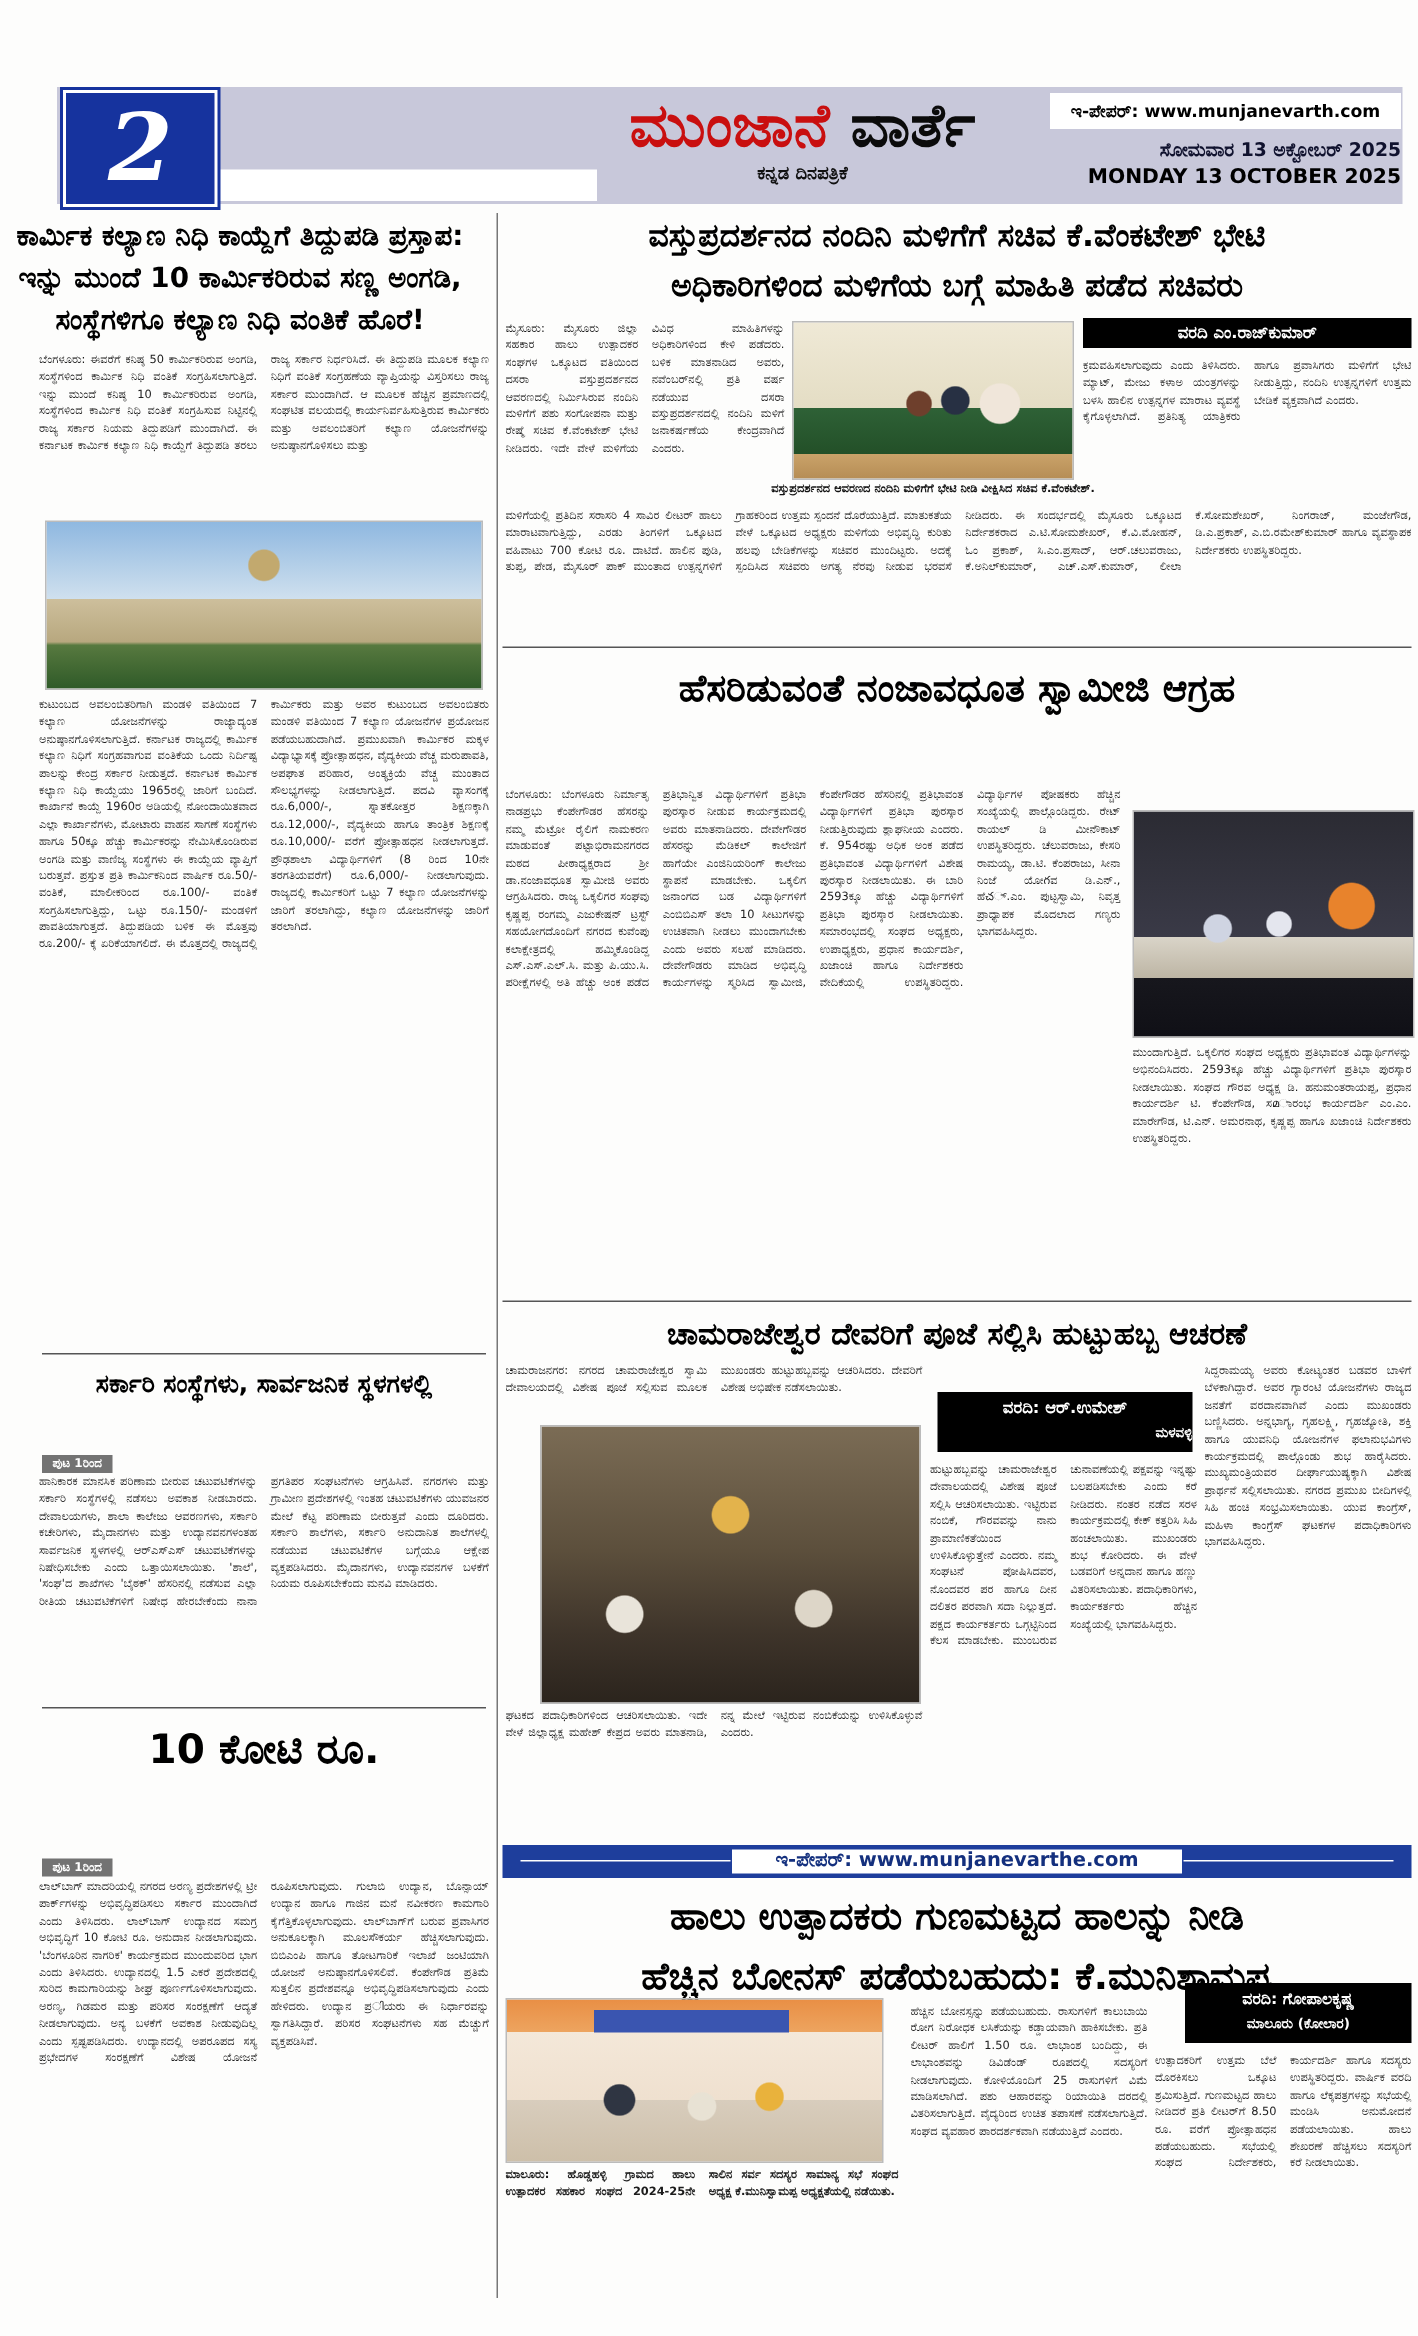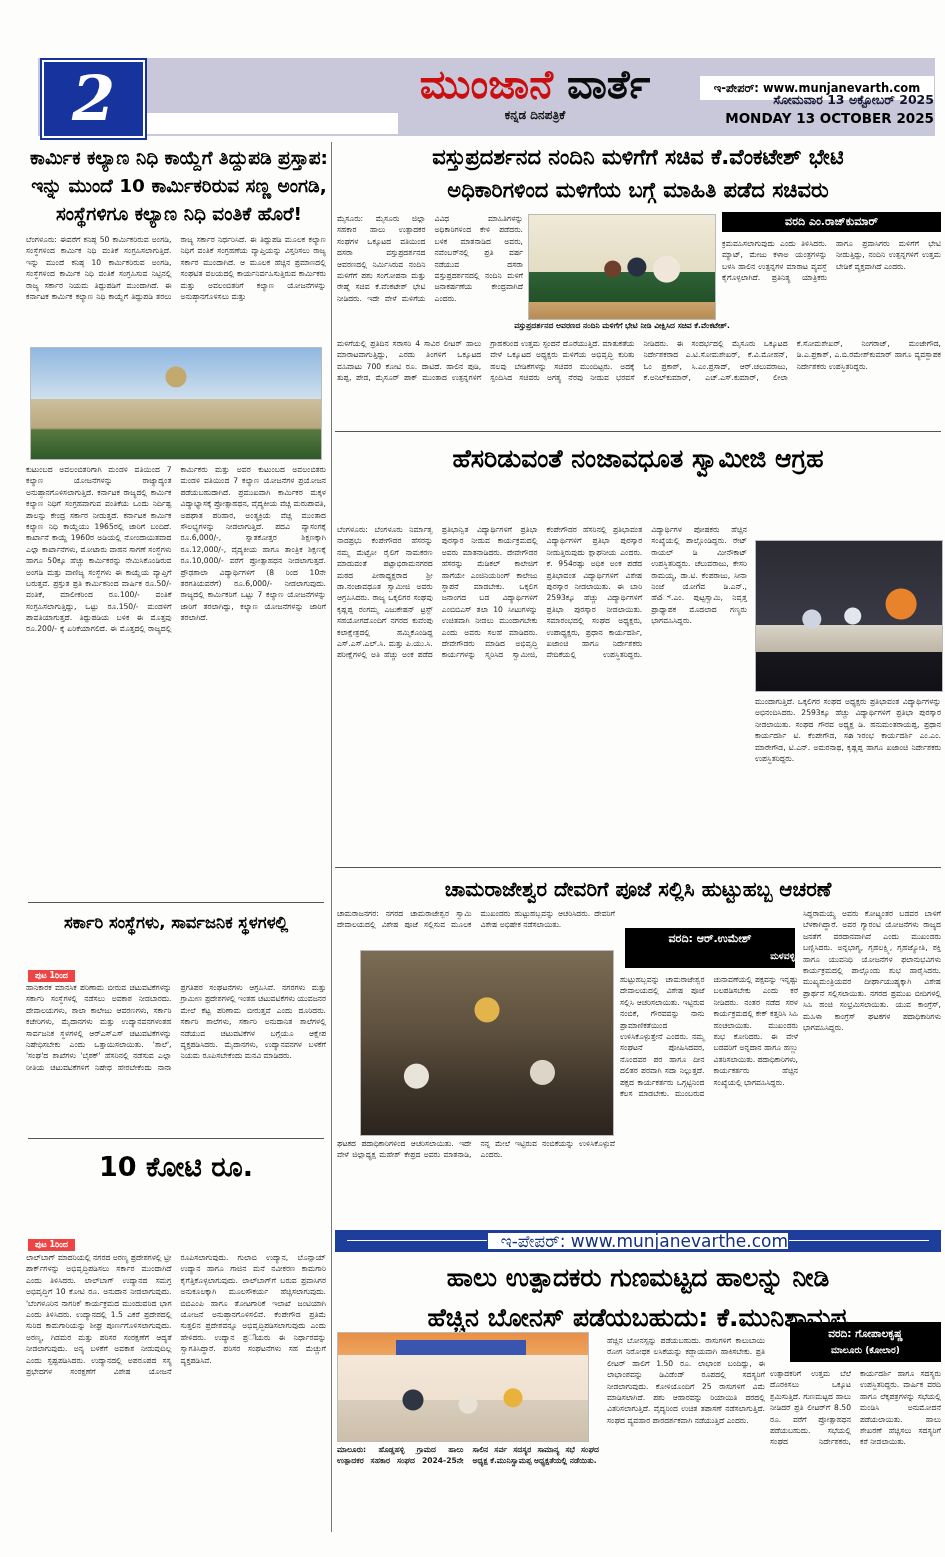--- a/index.html
+++ b/index.html
@@ -10,40 +10,40 @@
     -webkit-font-smoothing:antialiased;
   }
   .abs{position:absolute;}
   .kn{font-size:7.6px;line-height:1.5;text-align:justify;color:#1c1c1c;overflow:hidden;}
   .cols2{column-count:2;column-gap:9px;}
   .cols4{column-count:4;column-gap:9px;}
   .hl{font-weight:bold;color:#000;text-align:center;letter-spacing:0;}
   .rule{background:#555;height:1px;}
   .vrule{background:#777;width:1px;}
   .byline{background:#000;color:#fff;text-align:center;font-weight:bold;overflow:hidden;}
-  .tag{background:#ef4444;color:#fff;font-size:8px;font-weight:bold;padding:1px 7px;display:inline-block;}
+  .tag{background:#737373;color:#fff;font-size:8px;font-weight:bold;padding:1px 7px;display:inline-block;}
   .caption{font-size:7.6px;font-weight:bold;color:#111;overflow:hidden;}
   .photo{overflow:hidden;border:1px solid #bbb;}
 
   
   .strip{background:#c8c8da;}
   .pgbox{background:#16339e;border:2px solid #fff;box-shadow:0 0 0 2px #16339e;}
   .pgnum{color:#fff;font-family:"DejaVu Serif","Liberation Serif",serif;font-style:italic;font-weight:bold;font-size:62px;line-height:74px;text-align:center;}
   .mast-red{color:#c90f0f;}
   .mast-blk{color:#0b0b0b;margin-top:44px;}
   .mastline{font-weight:bold;font-size:40px;line-height:44px;text-align:center;white-space:nowrap;}
   .tagline{font-weight:bold;font-size:12px;text-align:center;color:#111;margin-top:2px;}
   .epaperbox{background:#fff;text-align:center;font-size:11.5px;font-weight:bold;color:#000;line-height:24px;white-space:nowrap;overflow:hidden;}
   .datekn{font-weight:bold;font-size:12.5px;color:#10122e;text-align:right;}
   .dateen{font-weight:bold;font-size:13.5px;color:#000;text-align:right;}
 
   
   .band{background:#1e3e9c;}
   .bandline{background:#fff;height:1px;}
-  .bandbox{background:#fff;color:#14307e;font-weight:normal;font-size:17px;text-align:right;line-height:16px;white-space:nowrap;overflow:hidden;}
+  .bandbox{background:#fff;color:#14307e;font-weight:bold;font-size:13px;text-align:center;line-height:16px;white-space:nowrap;overflow:hidden;}
 
   
   .ph-vs{background-image:
     radial-gradient(circle at 50% 26%, #c2a96e 0 10px, rgba(0,0,0,0) 11px),
     linear-gradient(180deg,#8fb8e0 0%,#cfe0ee 46%,#cdbf9c 46%,#b8a87f 72%,#57793f 74%,#2f5a28 100%);}
   .ph-stall{background-image:
     radial-gradient(circle at 74% 52%, #f0e6da 0 13px, rgba(0,0,0,0) 14px),
     radial-gradient(circle at 58% 50%, #273043 0 9px, rgba(0,0,0,0) 10px),
     radial-gradient(circle at 45% 52%, #6e3f2c 0 8px, rgba(0,0,0,0) 9px),
     linear-gradient(180deg,#efe9d6 0%,#e4ddc4 55%,#2e6136 55%,#235028 84%,#caa36a 84%,#b68d55 100%);}
@@ -72,27 +72,27 @@
 <div class="abs strip" style="left:38px;top:58px;width:897px;height:78px;">
   <div class="abs" style="left:105px;top:55px;width:255px;height:21px;background:#fff;"></div>
 </div>
 <div class="abs pgbox" style="left:42px;top:60px;width:99px;height:74px;">
   <div class="pgnum">2</div>
 </div>
 <div class="abs" style="left:370px;top:62px;width:330px;">
   <div class="mastline"><span class="mast-red">ಮುಂಜಾನೆ</span><span class="mast-blk"> ವಾರ್ತೆ</span></div>
   <div class="tagline">ಕನ್ನಡ ದಿನಪತ್ರಿಕೆ</div>
 </div>
-<div class="abs epaperbox" style="left:700px;top:76px;width:234px;height:24px;">ಇ-ಪೇಪರ್: www.munjanevarth.com</div>
+<div class="abs epaperbox" style="left:700px;top:62px;width:234px;height:24px;">ಇ-ಪೇಪರ್: www.munjanevarth.com</div>
 <div class="abs datekn" style="left:700px;top:92px;width:234px;">ಸೋಮವಾರ 13 ಅಕ್ಟೋಬರ್ 2025</div>
 <div class="abs dateen" style="left:700px;top:110px;width:234px;">MONDAY 13 OCTOBER 2025</div>
 
 <div class="abs vrule" style="left:331px;top:142px;height:1390px;"></div>
 
-<div class="abs hl" style="left:27px;top:144px;width:304px;font-size:18.5px;line-height:28px;">
+<div class="abs hl" style="left:8px;top:144px;width:304px;font-size:18.5px;line-height:28px;">
   <div>ಕಾರ್ಮಿಕ ಕಲ್ಯಾಣ ನಿಧಿ ಕಾಯ್ದೆಗೆ ತಿದ್ದುಪಡಿ ಪ್ರಸ್ತಾಪ:</div>
   <div>ಇನ್ನು ಮುಂದೆ 10 ಕಾರ್ಮಿಕರಿರುವ ಸಣ್ಣ ಅಂಗಡಿ,</div>
   <div>ಸಂಸ್ಥೆಗಳಿಗೂ ಕಲ್ಯಾಣ ನಿಧಿ ವಂತಿಕೆ ಹೊರೆ!</div>
 </div>
 <div class="abs kn cols2" style="left:26px;top:234px;width:300px;height:110px;">ಬೆಂಗಳೂರು: ಈವರೆಗೆ ಕನಿಷ್ಠ 50 ಕಾರ್ಮಿಕರಿರುವ ಅಂಗಡಿ, ಸಂಸ್ಥೆಗಳಿಂದ ಕಾರ್ಮಿಕ ನಿಧಿ ವಂತಿಕೆ ಸಂಗ್ರಹಿಸಲಾಗುತ್ತಿದೆ. ಇನ್ನು ಮುಂದೆ ಕನಿಷ್ಠ 10 ಕಾರ್ಮಿಕರಿರುವ ಅಂಗಡಿ, ಸಂಸ್ಥೆಗಳಿಂದ ಕಾರ್ಮಿಕ ನಿಧಿ ವಂತಿಕೆ ಸಂಗ್ರಹಿಸುವ ನಿಟ್ಟಿನಲ್ಲಿ ರಾಜ್ಯ ಸರ್ಕಾರ ನಿಯಮ ತಿದ್ದುಪಡಿಗೆ ಮುಂದಾಗಿದೆ. ಈ ಕರ್ನಾಟಕ ಕಾರ್ಮಿಕ ಕಲ್ಯಾಣ ನಿಧಿ ಕಾಯ್ದೆಗೆ ತಿದ್ದುಪಡಿ ತರಲು ರಾಜ್ಯ ಸರ್ಕಾರ ನಿರ್ಧರಿಸಿದೆ. ಈ ತಿದ್ದುಪಡಿ ಮೂಲಕ ಕಲ್ಯಾಣ ನಿಧಿಗೆ ವಂತಿಕೆ ಸಂಗ್ರಹಣೆಯ ವ್ಯಾಪ್ತಿಯನ್ನು ವಿಸ್ತರಿಸಲು ರಾಜ್ಯ ಸರ್ಕಾರ ಮುಂದಾಗಿದೆ. ಆ ಮೂಲಕ ಹೆಚ್ಚಿನ ಪ್ರಮಾಣದಲ್ಲಿ ಸಂಘಟಿತ ವಲಯದಲ್ಲಿ ಕಾರ್ಯನಿರ್ವಹಿಸುತ್ತಿರುವ ಕಾರ್ಮಿಕರು ಮತ್ತು ಅವಲಂಬಿತರಿಗೆ ಕಲ್ಯಾಣ ಯೋಜನೆಗಳನ್ನು ಅನುಷ್ಠಾನಗೊಳಿಸಲು ಮತ್ತು</div>
 <div class="abs photo ph-vs" style="left:30px;top:347px;width:290px;height:111px;"></div>
 <div class="abs kn cols2" style="left:26px;top:464px;width:300px;height:414px;">ಕುಟುಂಬದ ಅವಲಂಬಿತರಿಗಾಗಿ ಮಂಡಳಿ ವತಿಯಿಂದ 7 ಕಲ್ಯಾಣ ಯೋಜನೆಗಳನ್ನು ರಾಜ್ಯಾದ್ಯಂತ ಅನುಷ್ಠಾನಗೊಳಿಸಲಾಗುತ್ತಿದೆ. ಕರ್ನಾಟಕ ರಾಜ್ಯದಲ್ಲಿ ಕಾರ್ಮಿಕ ಕಲ್ಯಾಣ ನಿಧಿಗೆ ಸಂಗ್ರಹವಾಗುವ ವಂತಿಕೆಯ ಒಂದು ನಿರ್ದಿಷ್ಟ ಪಾಲನ್ನು ಕೇಂದ್ರ ಸರ್ಕಾರ ನೀಡುತ್ತದೆ. ಕರ್ನಾಟಕ ಕಾರ್ಮಿಕ ಕಲ್ಯಾಣ ನಿಧಿ ಕಾಯ್ದೆಯು 1965ರಲ್ಲಿ ಜಾರಿಗೆ ಬಂದಿದೆ. ಕಾರ್ಖಾನೆ ಕಾಯ್ದೆ 1960ರ ಅಡಿಯಲ್ಲಿ ನೋಂದಾಯಿತವಾದ ಎಲ್ಲಾ ಕಾರ್ಖಾನೆಗಳು, ಮೋಟಾರು ವಾಹನ ಸಾಗಣೆ ಸಂಸ್ಥೆಗಳು ಹಾಗೂ 50ಕ್ಕೂ ಹೆಚ್ಚು ಕಾರ್ಮಿಕರನ್ನು ನೇಮಿಸಿಕೊಂಡಿರುವ ಅಂಗಡಿ ಮತ್ತು ವಾಣಿಜ್ಯ ಸಂಸ್ಥೆಗಳು ಈ ಕಾಯ್ದೆಯ ವ್ಯಾಪ್ತಿಗೆ ಬರುತ್ತವೆ. ಪ್ರಸ್ತುತ ಪ್ರತಿ ಕಾರ್ಮಿಕನಿಂದ ವಾರ್ಷಿಕ ರೂ.50/- ವಂತಿಕೆ, ಮಾಲೀಕರಿಂದ ರೂ.100/- ವಂತಿಕೆ ಸಂಗ್ರಹಿಸಲಾಗುತ್ತಿದ್ದು, ಒಟ್ಟು ರೂ.150/- ಮಂಡಳಿಗೆ ಪಾವತಿಯಾಗುತ್ತದೆ. ತಿದ್ದುಪಡಿಯ ಬಳಿಕ ಈ ಮೊತ್ತವು ರೂ.200/- ಕ್ಕೆ ಏರಿಕೆಯಾಗಲಿದೆ. ಈ ಮೊತ್ತದಲ್ಲಿ ರಾಜ್ಯದಲ್ಲಿ ಕಾರ್ಮಿಕರು ಮತ್ತು ಅವರ ಕುಟುಂಬದ ಅವಲಂಬಿತರು ಮಂಡಳಿ ವತಿಯಿಂದ 7 ಕಲ್ಯಾಣ ಯೋಜನೆಗಳ ಪ್ರಯೋಜನ ಪಡೆಯಬಹುದಾಗಿದೆ. ಪ್ರಮುಖವಾಗಿ ಕಾರ್ಮಿಕರ ಮಕ್ಕಳ ವಿದ್ಯಾಭ್ಯಾಸಕ್ಕೆ ಪ್ರೋತ್ಸಾಹಧನ, ವೈದ್ಯಕೀಯ ವೆಚ್ಚ ಮರುಪಾವತಿ, ಅಪಘಾತ ಪರಿಹಾರ, ಅಂತ್ಯಕ್ರಿಯೆ ವೆಚ್ಚ ಮುಂತಾದ ಸೌಲಭ್ಯಗಳನ್ನು ನೀಡಲಾಗುತ್ತಿದೆ. ಪದವಿ ವ್ಯಾಸಂಗಕ್ಕೆ ರೂ.6,000/-, ಸ್ನಾತಕೋತ್ತರ ಶಿಕ್ಷಣಕ್ಕಾಗಿ ರೂ.12,000/-, ವೈದ್ಯಕೀಯ ಹಾಗೂ ತಾಂತ್ರಿಕ ಶಿಕ್ಷಣಕ್ಕೆ ರೂ.10,000/- ವರೆಗೆ ಪ್ರೋತ್ಸಾಹಧನ ನೀಡಲಾಗುತ್ತದೆ. ಪ್ರೌಢಶಾಲಾ ವಿದ್ಯಾರ್ಥಿಗಳಿಗೆ (8 ರಿಂದ 10ನೇ ತರಗತಿಯವರೆಗೆ) ರೂ.6,000/- ನೀಡಲಾಗುವುದು. ರಾಜ್ಯದಲ್ಲಿ ಕಾರ್ಮಿಕರಿಗೆ ಒಟ್ಟು 7 ಕಲ್ಯಾಣ ಯೋಜನೆಗಳನ್ನು ಜಾರಿಗೆ ತರಲಾಗಿದ್ದು, ಕಲ್ಯಾಣ ಯೋಜನೆಗಳನ್ನು ಜಾರಿಗೆ ತರಲಾಗಿದೆ.</div>
 
 <div class="abs rule" style="left:28px;top:902px;width:296px;"></div>
 

